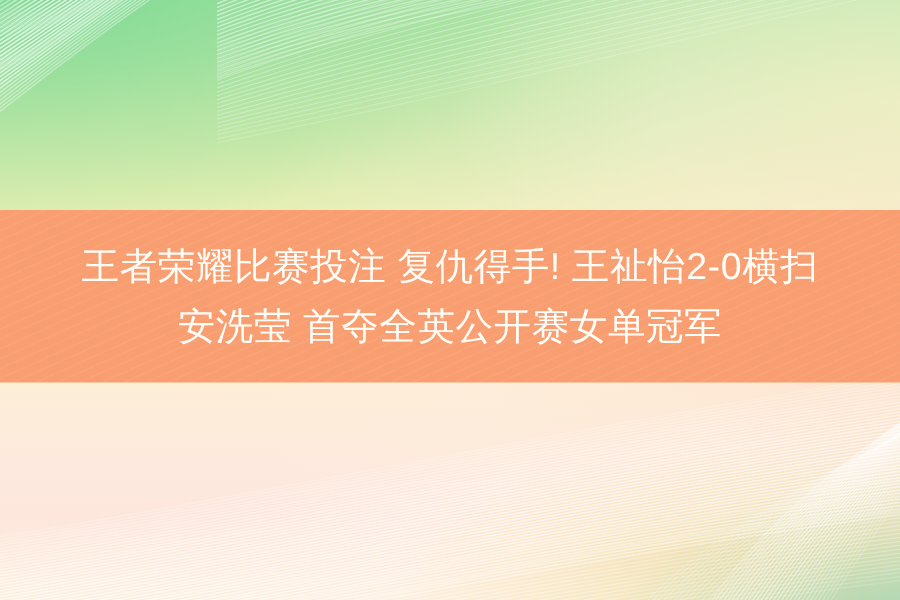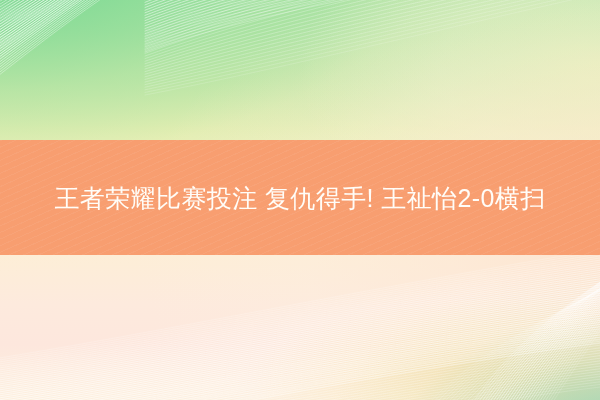--- a/index.html
+++ b/index.html
@@ -425,15 +425,16 @@
           <path d="M 72.6 190.0 C 112.6 135.9 198.2 74.6 258.9 -7.2" stroke="#ffffff" stroke-width="0.80" stroke-opacity="0.161" stroke-linecap="round"></path>
           <path d="M 76.3 190.0 C 116.3 135.9 201.6 74.3 259.5 -9.6" stroke="#ffffff" stroke-width="0.80" stroke-opacity="0.133" stroke-linecap="round"></path>
           <path d="M 80.0 190.0 C 120.0 136.0 205.0 74.0 260.0 -12.0" stroke="#ffffff" stroke-width="0.80" stroke-opacity="0.105" stroke-linecap="round"></path>
         </g>
     </svg>
   </div>
 
   <div id="headline-band">
     <div id="band-texture"></div>
     <div class="headline-line">王者荣耀比赛投注 复仇得手! 王祉怡2-0横扫</div>
+    <div class="headline-line">安洗莹 首夺全英公开赛女单冠军</div>
   </div>
 
 </div>
 
 </body></html>

